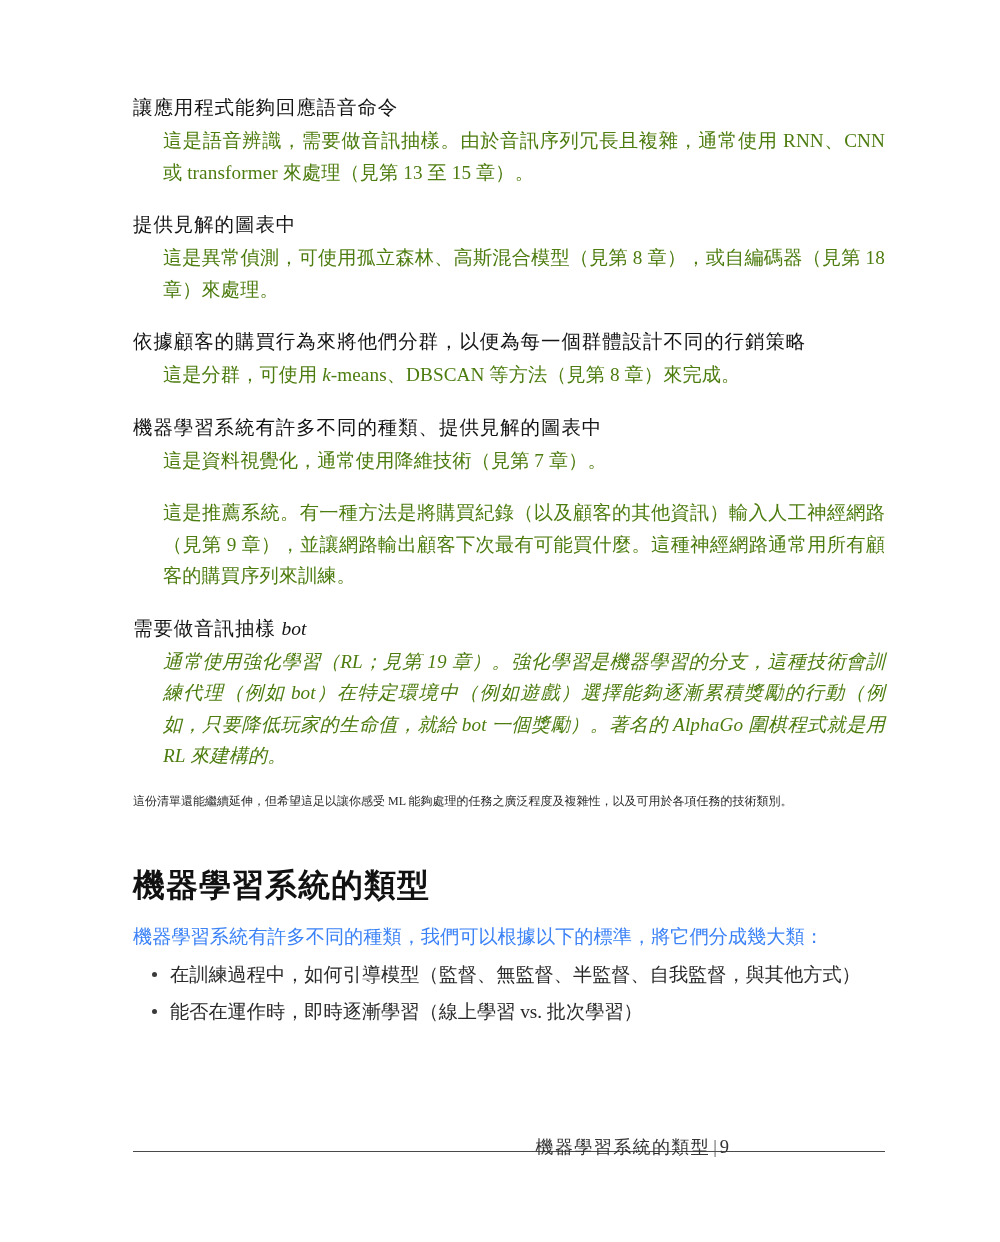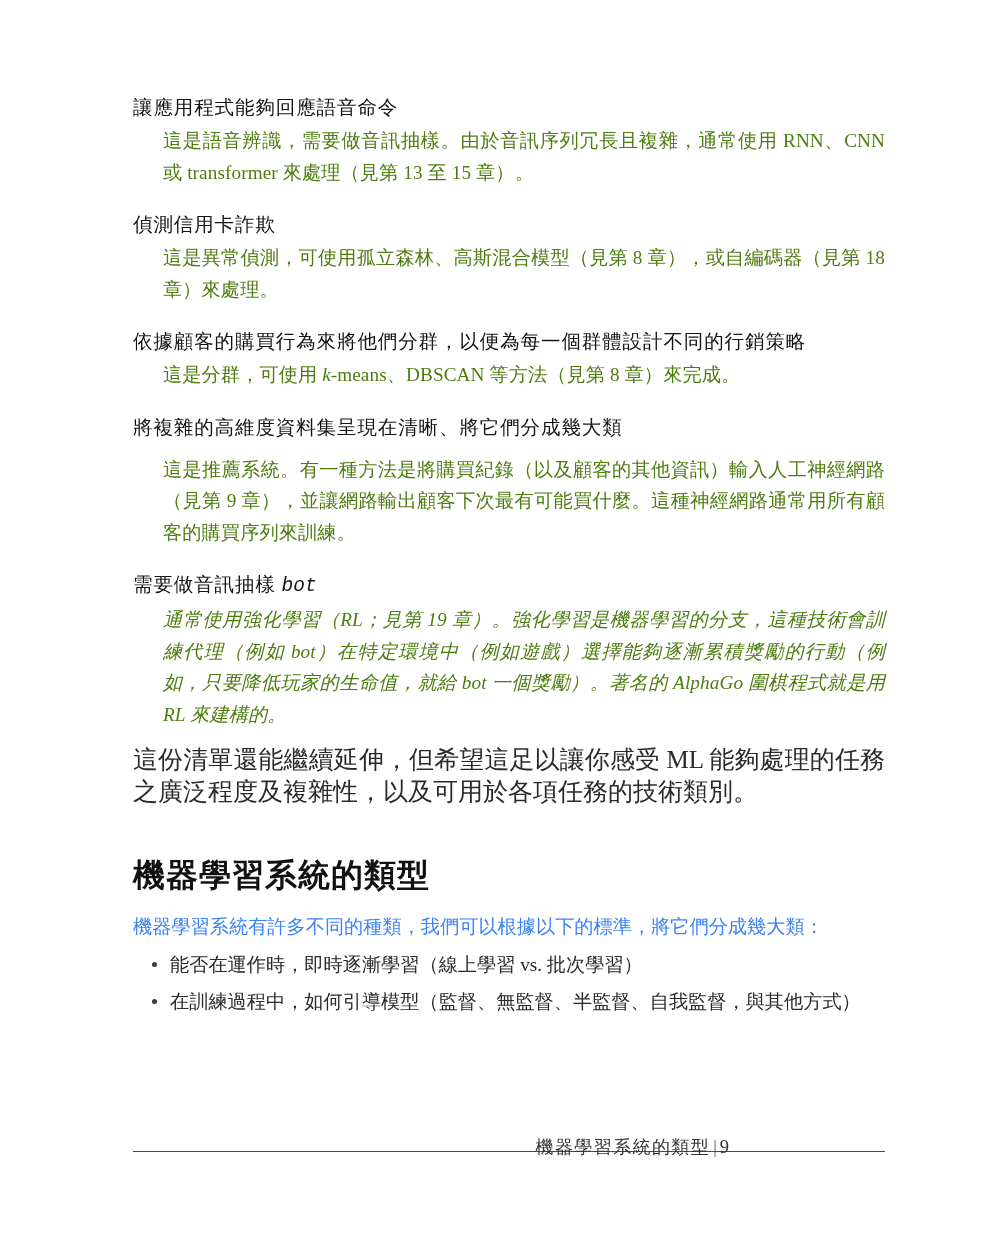--- a/index.html
+++ b/index.html
@@ -41,21 +41,20 @@
     line-height: 31px;
     letter-spacing: 0.9px;
     color: #141414;
     margin: 0 0 2px 0;
     white-space: nowrap;
   }
   .term .lat {
     font-style: italic;
     letter-spacing: 0;
     font-size: 19.5px;
-    font-family: Liberation Mono, monospace;
   }
 
   .def {
     font-size: 19.2px;
     line-height: 31.5px;
     margin: 0 0 12px 0;
     padding-left: 30px;
     text-align: justify;
     text-justify: inter-character;
     color: #4d7c0f;
@@ -65,21 +64,21 @@
 
   .def .lat, .term .lat-up {
     letter-spacing: 0;
   }
   .ital { font-style: italic; }
 
   .block-gap { height: 9px; }
 
   
   .para {
-    font-size: 25px;
+    font-size: 12px;
     line-height: 31.5px;
     margin: 14px 0 0 0;
     text-align: justify;
     text-justify: inter-character;
     color: #2a2a2a;
   }
 
   
   .section-heading {
     font-family: "DejaVu Sans", "Liberation Sans", sans-serif;
@@ -158,52 +157,53 @@
 
   <div class="content">
 
     <div class="deflist">
 
       <div class="term"><span>讓應用程式能夠回應語音命令</span></div>
       <div class="def">這是語音辨識，需要做音訊抽樣。由於音訊序列冗長且複雜，通常使用 RNN、CNN 或 transformer 來處理（見第 13 至 15 章）。</div>
 
       <div class="block-gap"></div>
 
-      <div class="term"><span>偵測信用卡詐欺</span></div>
+      <div class="term"><span>提供見解的圖表中</span></div>
       <div class="def">這是異常偵測，可使用孤立森林、高斯混合模型（見第 8 章），或自編碼器（見第 18 章）來處理。</div>
 
       <div class="block-gap"></div>
 
       <div class="term"><span>依據顧客的購買行為來將他們分群，以便為每一個群體設計不同的行銷策略</span></div>
       <div class="def"><span>這是分群，可使用 </span><span class="ital lat">k</span><span>-means、DBSCAN 等方法（見第 8 章）來完成。</span></div>
 
       <div class="block-gap"></div>
 
-      <div class="term"><span>將複雜的高維度資料集呈現在清晰、將它們分成幾大類</span></div>
+      <div class="term"><span>機器學習系統有許多不同的種類、提供見解的圖表中</span></div>
+      <div class="def">這是資料視覺化，通常使用降維技術（見第 7 章）。</div>
 
       <div class="block-gap"></div>
 
       <div class="def">這是推薦系統。有一種方法是將購買紀錄（以及顧客的其他資訊）輸入人工神經網路（見第 9 章），並讓網路輸出顧客下次最有可能買什麼。這種神經網路通常用所有顧客的購買序列來訓練。</div>
 
       <div class="block-gap"></div>
 
       <div class="term"><span>需要做音訊抽樣 </span><span class="lat ital">bot</span></div>
       <div class="def">通常使用強化學習（RL；見第 19 章）。強化學習是機器學習的分支，這種技術會訓練代理（例如 bot）在特定環境中（例如遊戲）選擇能夠逐漸累積獎勵的行動（例如，只要降低玩家的生命值，就給 bot 一個獎勵）。著名的 AlphaGo 圍棋程式就是用 RL 來建構的。</div>
 
     </div>
 
     <p class="para">這份清單還能繼續延伸，但希望這足以讓你感受 ML 能夠處理的任務之廣泛程度及複雜性，以及可用於各項任務的技術類別。</p>
 
     <h2 class="section-heading">機器學習系統的類型</h2>
 
     <p class="intro">機器學習系統有許多不同的種類，我們可以根據以下的標準，將它們分成幾大類：</p>
 
     <ul class="bullets">
+      <li><span class="dot"></span><span>在訓練過程中，如何引導模型（監督、無監督、半監督、自我監督，與其他方式）</span></li>
       <li><span class="dot"></span><span>能否在運作時，即時逐漸學習（線上學習 vs. 批次學習）</span></li>
-      <li><span class="dot"></span><span>在訓練過程中，如何引導模型（監督、無監督、半監督、自我監督，與其他方式）</span></li>
     </ul>
 
   </div>
 
   <div class="footer-rule"></div>
 
   <div class="footer-text"><span>機器學習系統的類型</span><span class="sep">|</span><span class="pg">9</span></div>
 
 </div>
 

